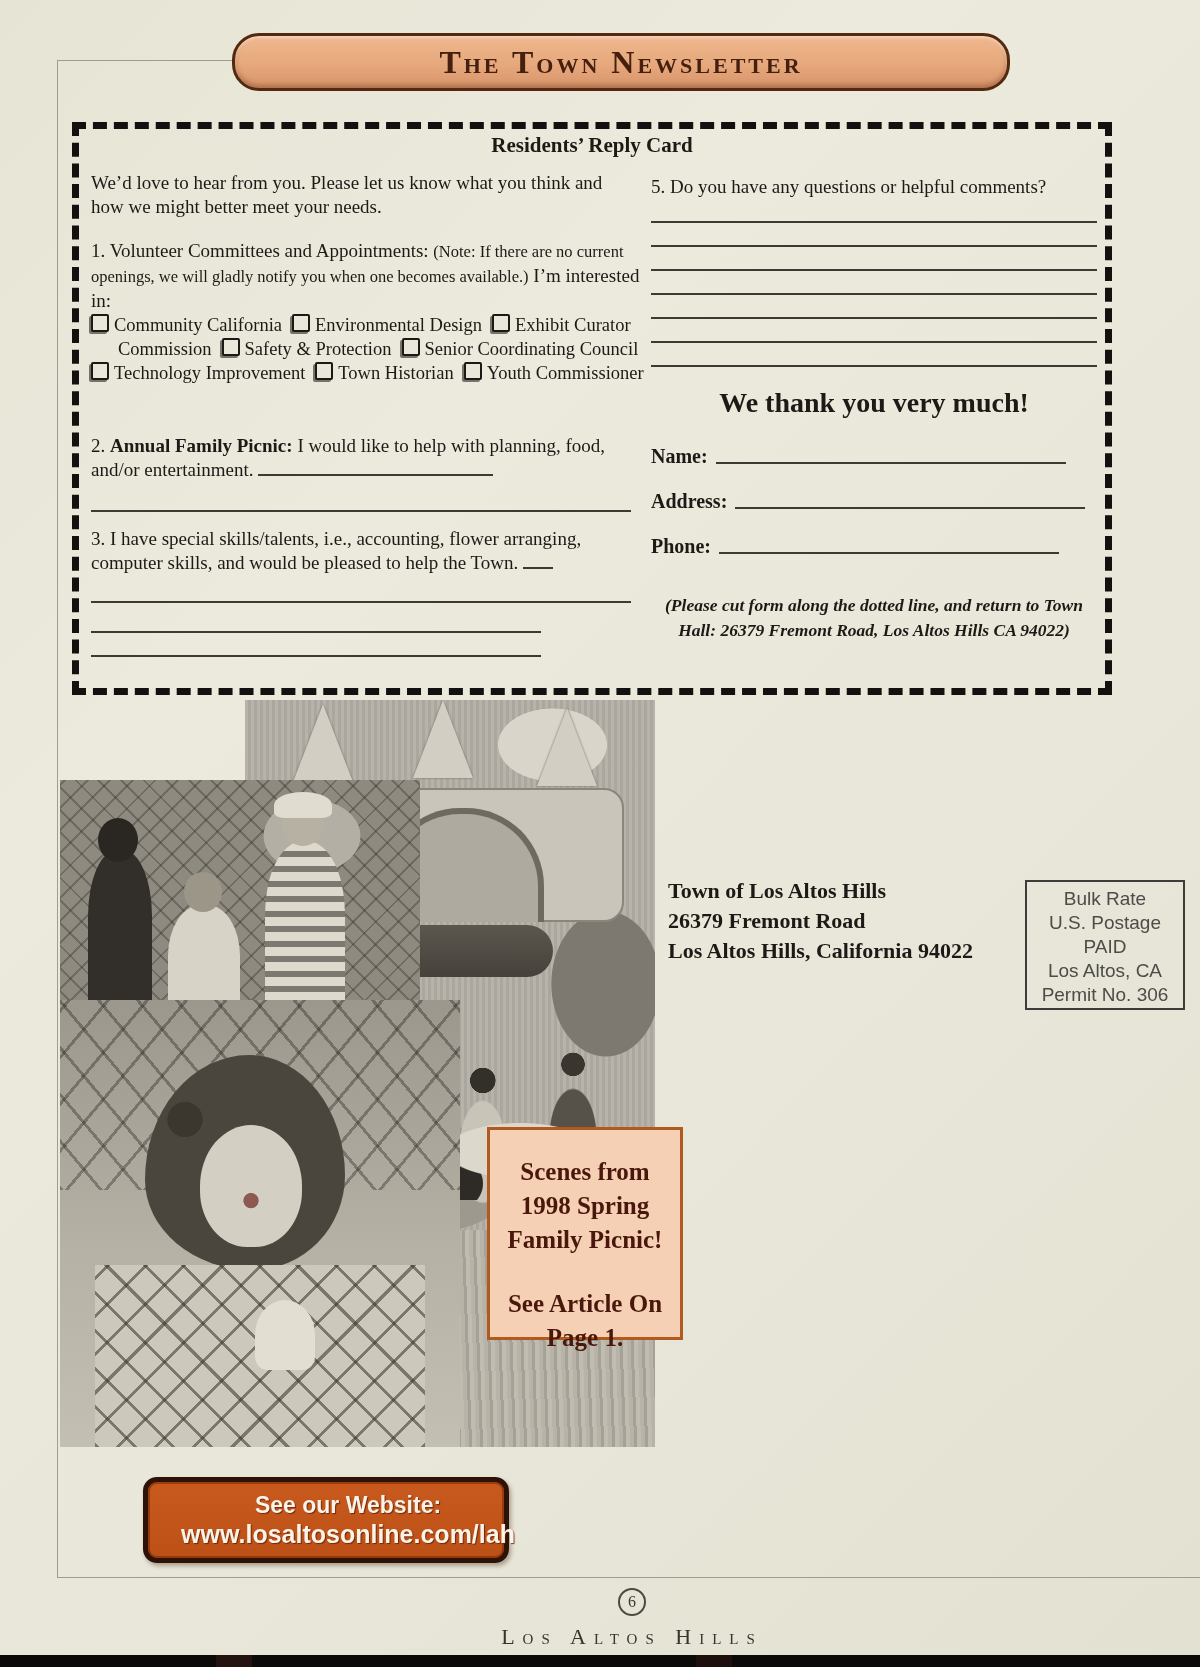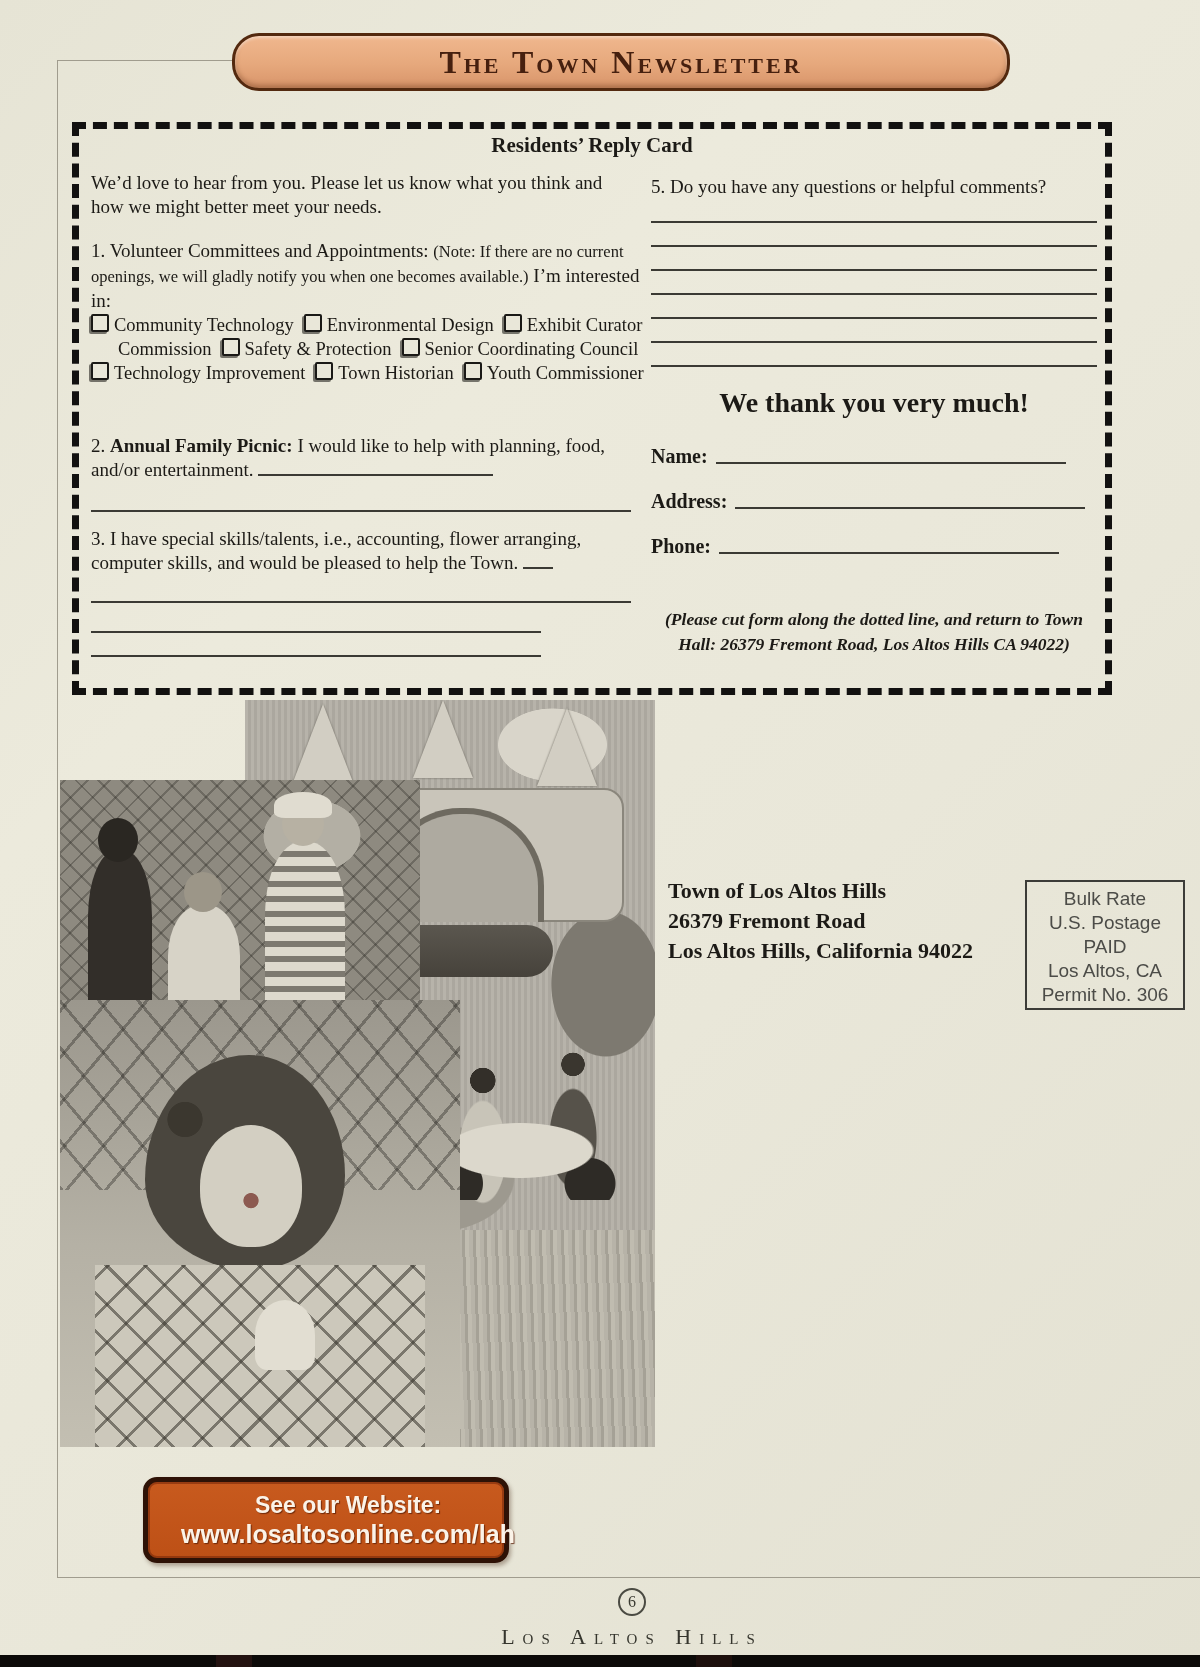--- a/index.html
+++ b/index.html
@@ -42,21 +42,21 @@
     box-shadow:-2px 2px 0 rgba(20,18,14,.55);
   }
   .cbitem{margin-right:10px;}
   .cb-cont{margin-left:27px; margin-right:10px;}
   .wline{border-bottom:2px solid #3b3a34; height:0;}
   .inline-line{display:inline-block; border-bottom:2px solid #3b3a34; height:4px;}
   .thanks{font-size:28px; font-weight:bold; text-align:center;}
   .field-row{display:flex; align-items:flex-end;}
   .field-label{font-size:20px; font-weight:bold; line-height:22px;}
   .field-row .wline{flex:1; margin-left:8px; margin-bottom:3px;}
-  .cut-note{font-size:17.5px; font-weight:bold; font-style:italic; text-align:center; line-height:25px;margin-top:14px;}
+  .cut-note{font-size:17.5px; font-weight:bold; font-style:italic; text-align:center; line-height:25px;}
   
   .photo{position:absolute; overflow:hidden;}
   .photo-top{
     left:245px; top:700px; width:410px; height:747px; background:#b4b0a7;
     background-image:
       radial-gradient(ellipse 90px 60px at 75% 6%, #d9d5ca 0 60%, transparent 61%),
       radial-gradient(ellipse 120px 70px at 15% 42%, #8f8b82 0 60%, transparent 61%),
       radial-gradient(ellipse 90px 120px at 88% 38%, #7d7970 0 60%, transparent 61%),
       radial-gradient(ellipse 140px 90px at 45% 64%, #9d998f 0 60%, transparent 61%),
       radial-gradient(ellipse 120px 100px at 70% 86%, #c6c2b6 0 60%, transparent 61%),
@@ -173,21 +173,21 @@
 
     <div class="col-left">
 
       <div class="qblock" style="top:42px; width:527px;">
         <p class="para">We’d love to hear from you. Please let us know what you think and how we might better meet your needs.</p>
       </div>
 
       <div class="qblock" style="top:110px;">
         <p class="para"><span>1.</span> <span>Volunteer Committees and Appointments:</span> <span class="small">(Note: If there are no current openings, we will gladly notify you when one becomes available.)</span> <span>I’m interested in:</span></p>
         <div class="cbline">
-          <span class="cbitem"><span class="cb"></span><span>Community Technology</span></span><span class="cbitem"><span class="cb"></span><span>Environmental Design</span></span><span class="cbitem"><span class="cb"></span><span>Exhibit Curator</span></span>
+          <span class="cbitem"><span class="cb"></span><span>Community California</span></span><span class="cbitem"><span class="cb"></span><span>Environmental Design</span></span><span class="cbitem"><span class="cb"></span><span>Exhibit Curator</span></span>
         </div>
         <div class="cbline">
           <span class="cb-cont">Commission</span><span class="cbitem"><span class="cb"></span><span>Safety &amp; Protection</span></span><span class="cbitem"><span class="cb"></span><span>Senior Coordinating Council</span></span>
         </div>
         <div class="cbline">
           <span class="cbitem"><span class="cb"></span><span>Technology Improvement</span></span><span class="cbitem"><span class="cb"></span><span>Town Historian</span></span><span class="cbitem"><span class="cb"></span><span>Youth Commissioner</span></span>
         </div>
       </div>
 
       <div class="qblock" style="top:305px; width:545px;">
@@ -263,20 +263,28 @@
   </div>
 
   <div class="photo photo-girl">
     <div class="girl-fence"></div>
     <div class="girl-hair"></div>
     <div class="girl-face"></div>
     <div class="girl-dress"></div>
     <div class="girl-cone"></div>
   </div>
 
+  <div class="caption-box">
+    <div>Scenes from</div>
+    <div>1998 Spring</div>
+    <div>Family Picnic!</div>
+    <div class="caption-gap"></div>
+    <div>See Article On</div>
+    <div>Page 1.</div>
+  </div>
 
   <div class="sender">
     <div>Town of Los Altos Hills</div>
     <div>26379 Fremont Road</div>
     <div>Los Altos Hills, California 94022</div>
   </div>
   <div class="bulk-box">
     <div>Bulk Rate</div>
     <div>U.S. Postage</div>
     <div>PAID</div>

